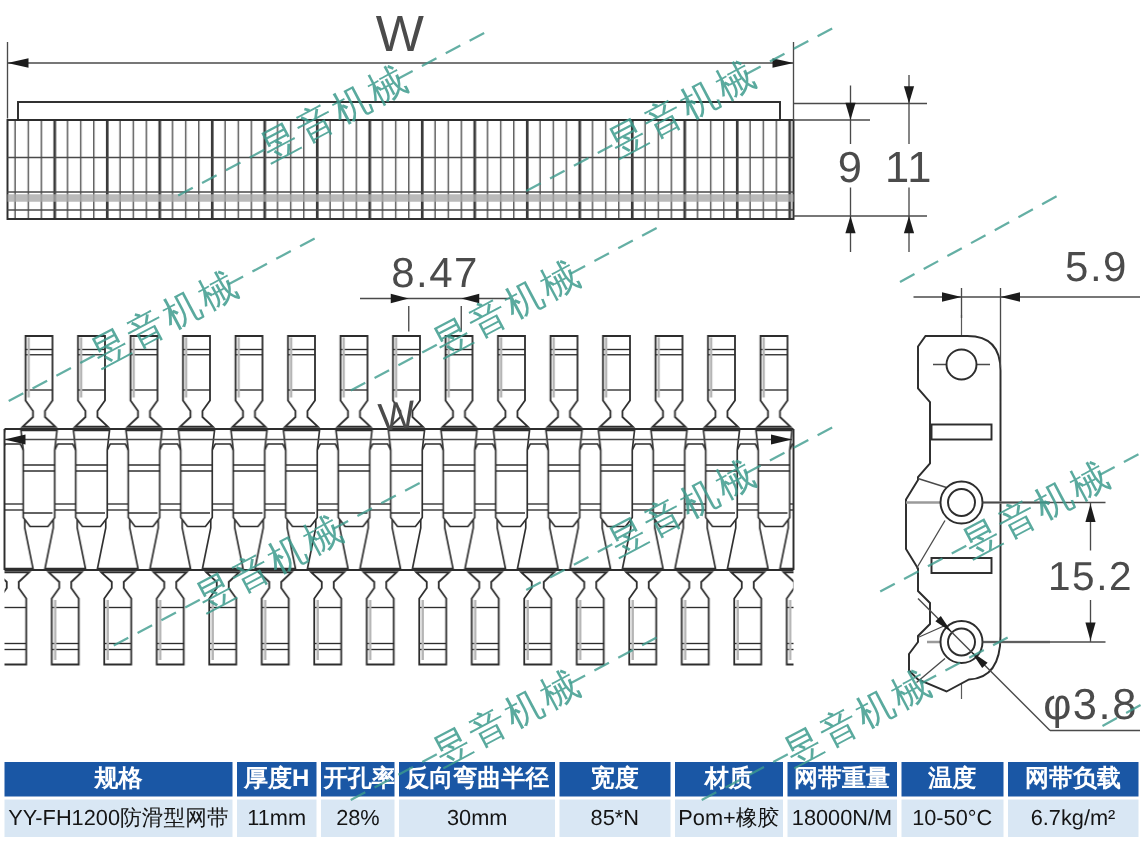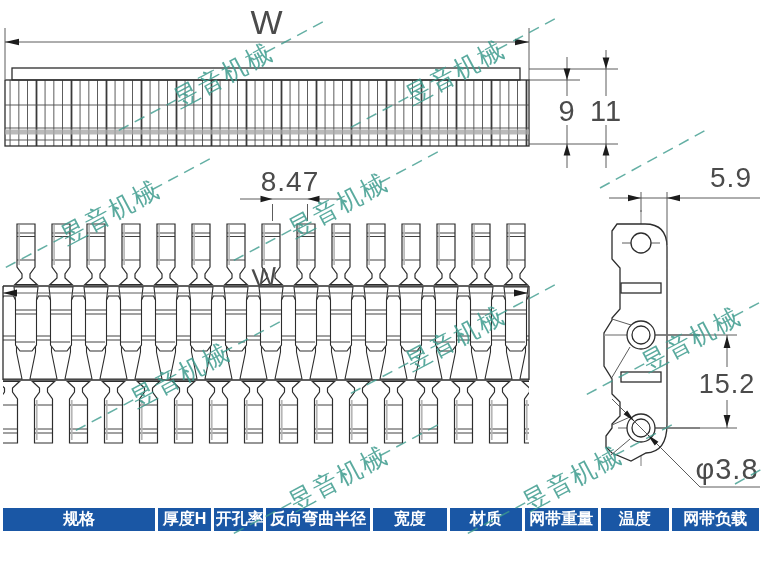--- a/index.html
+++ b/index.html
@@ -49,20 +49,31 @@
       <th>规格</th>
       <th>厚度H</th>
       <th>开孔率</th>
       <th>反向弯曲半径</th>
       <th>宽度</th>
       <th>材质</th>
       <th>网带重量</th>
       <th>温度</th>
       <th>网带负载</th>
     </tr>
+    <tr>
+      <td>YY-FH1200防滑型网带</td>
+      <td>11mm</td>
+      <td>28%</td>
+      <td>30mm</td>
+      <td>85*N</td>
+      <td>Pom+橡胶</td>
+      <td>18000N/M</td>
+      <td>10-50°C</td>
+      <td>6.7kg/m²</td>
+    </tr>
   </tbody>
     </table>
 
   <svg class="drawing" width="762" height="567" viewBox="0 0 762 567">
 
     <defs>
 
       <pattern id="sideGrid" patternUnits="userSpaceOnUse" x="0" y="80" width="35" height="66">
         <rect x="0.6" y="0" width="1.8" height="66" fill="#3a3a3a"></rect>
         <rect x="9.6" y="0" width="0.9" height="66" fill="#4a4a4a"></rect>

